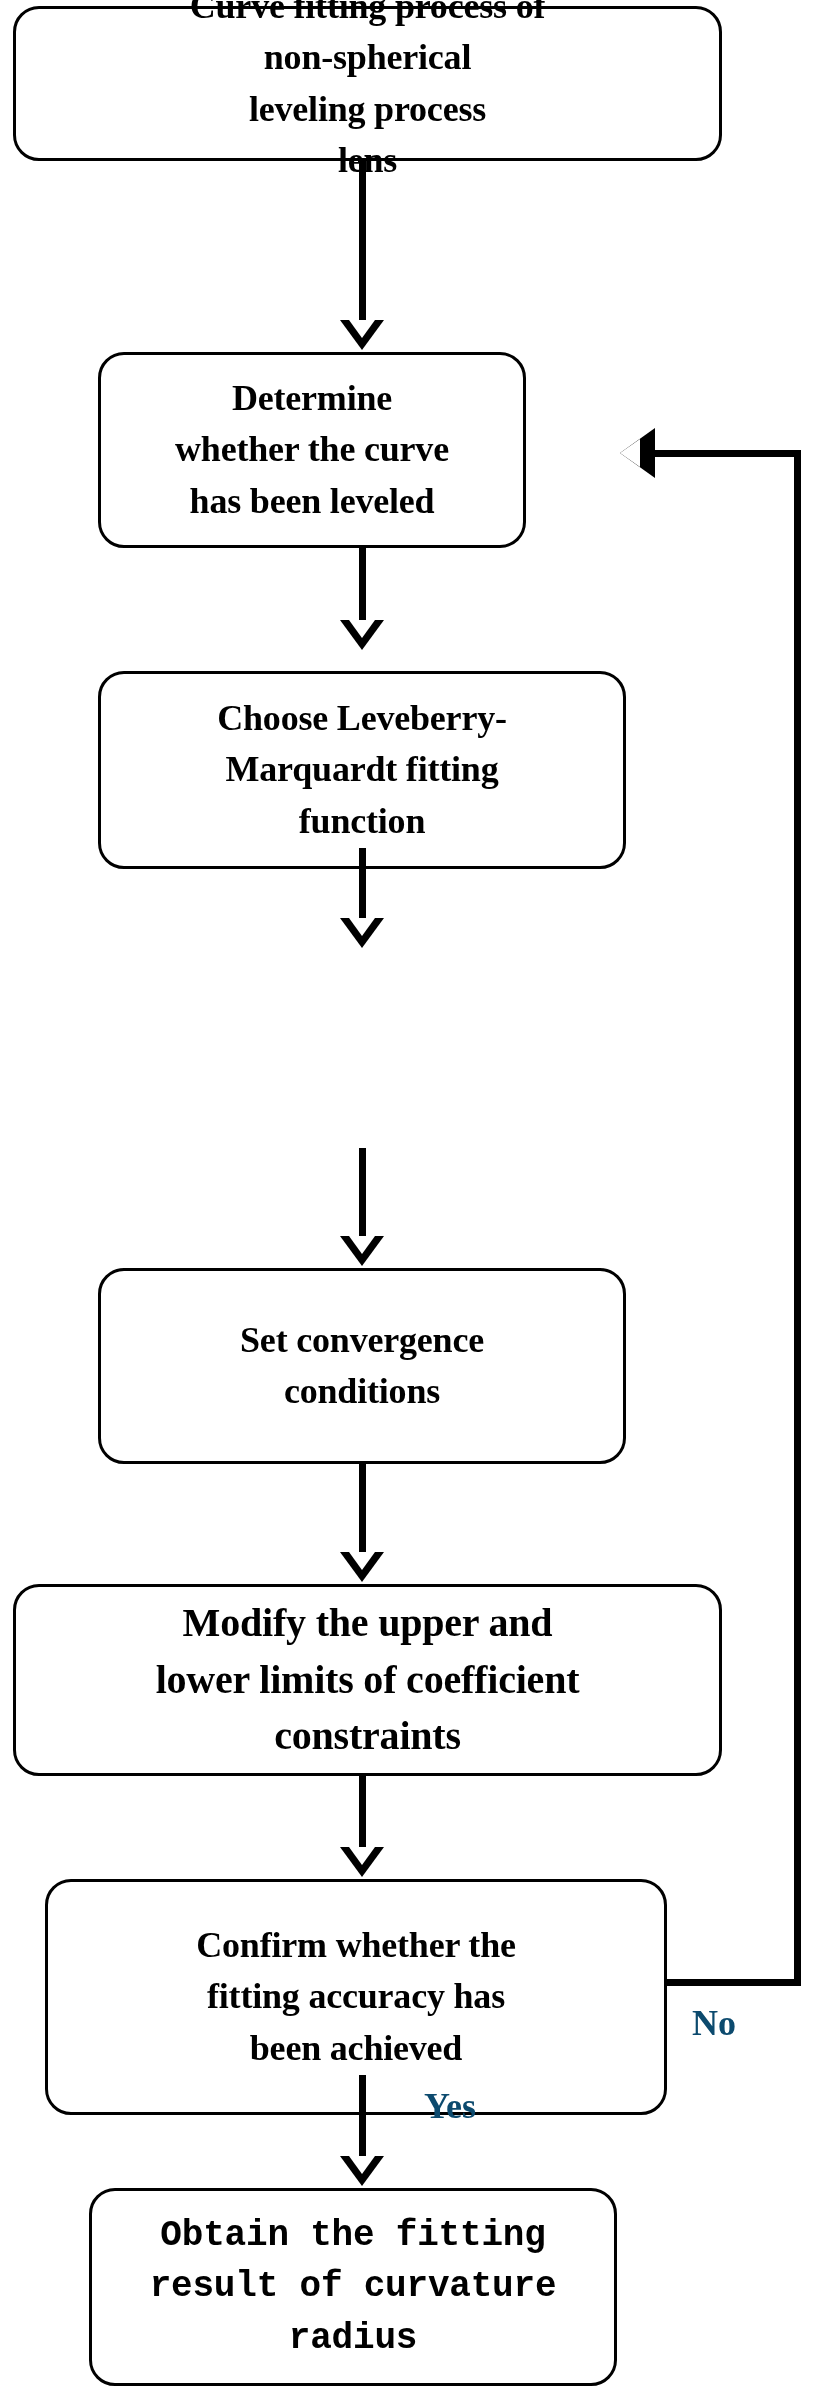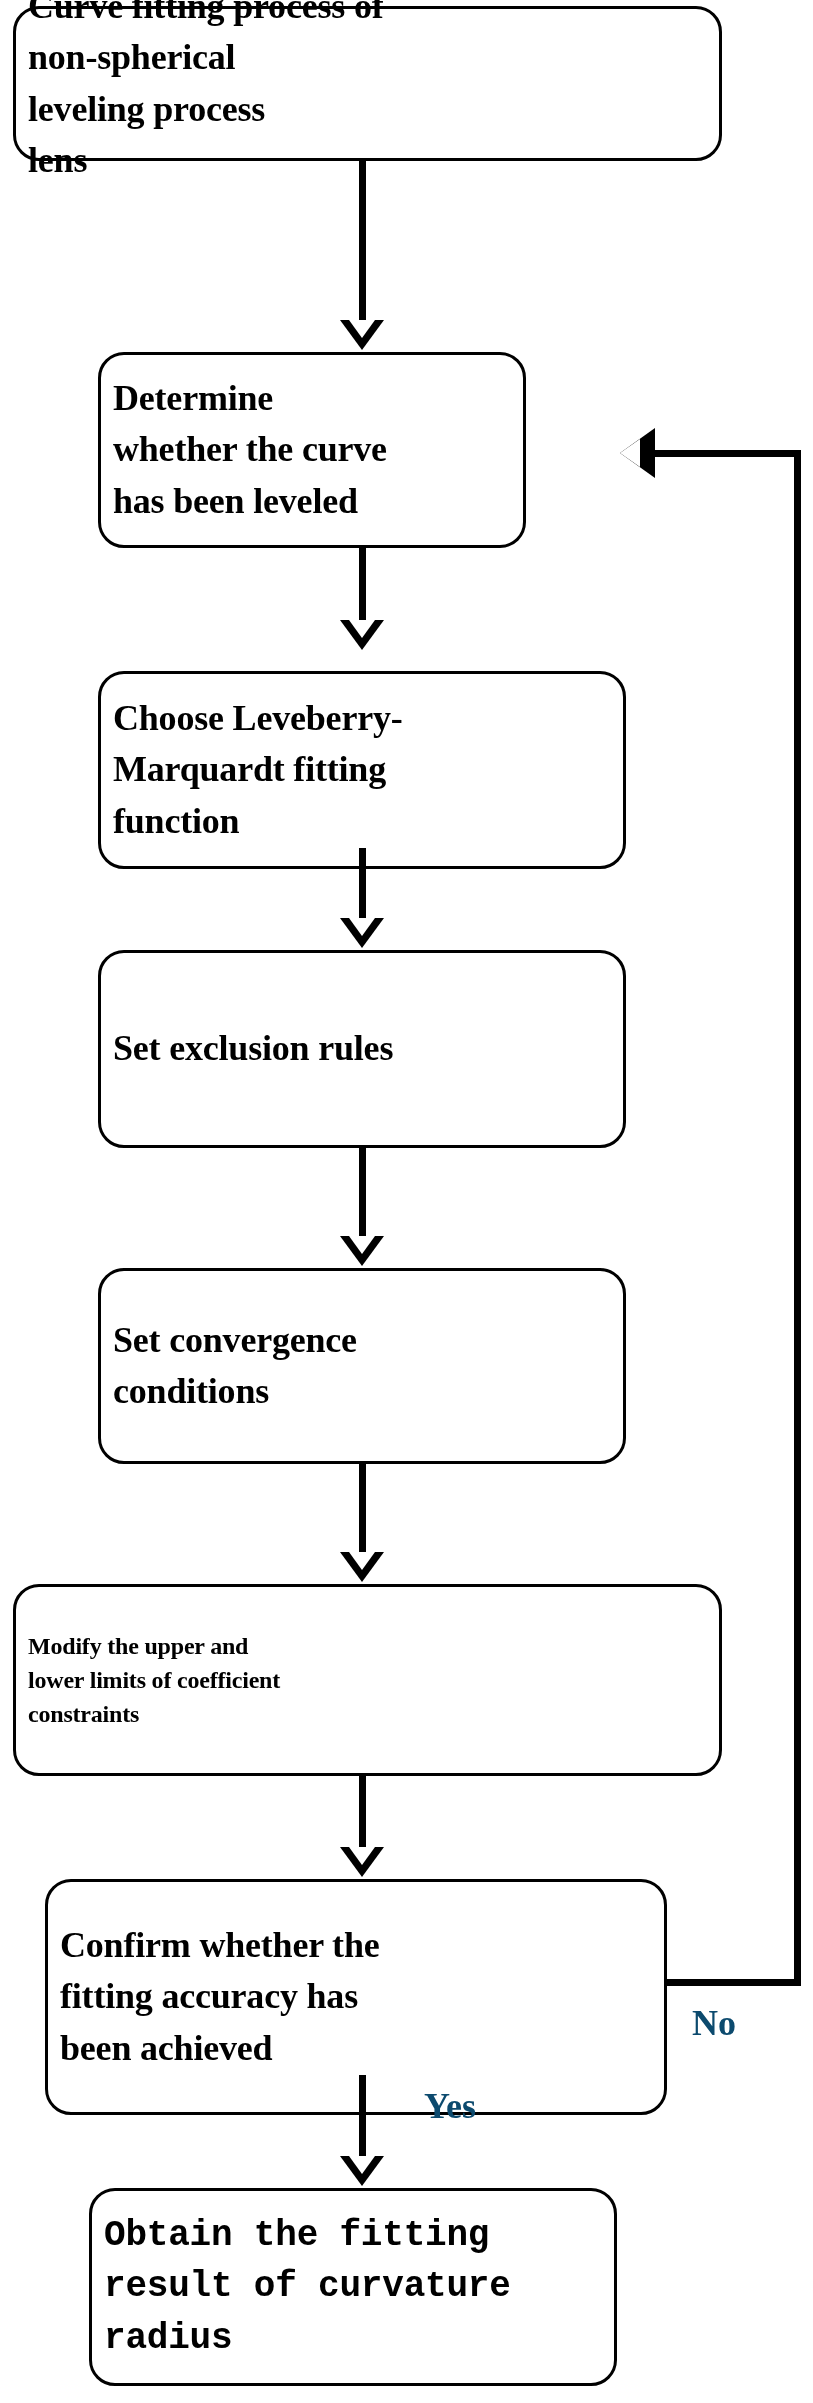--- a/index.html
+++ b/index.html
@@ -19,40 +19,41 @@
   }
   .node {
     position: absolute;
     box-sizing: border-box;
     border: 3px solid #000000;
     border-radius: 26px;
     background: #ffffff;
     display: flex;
     align-items: center;
     justify-content: center;
+    text-align: center;
     font-weight: bold;
     color: #000000;
     line-height: 1.42;
     padding: 4px 12px;
     white-space: pre-line;
     letter-spacing: -0.2px;
   }
   .node-text {
     display: block;
     width: 100%;
     white-space: pre-line;
   }
 
   
   #node-start      { left: 13px;  top: 6px;    width: 709px; height: 155px; font-size: 36px; }
   #node-determine  { left: 98px;  top: 352px;  width: 428px; height: 196px; font-size: 36px; }
   #node-choose     { left: 98px;  top: 650px;  width: 528px; height: 198px; font-size: 36px; margin-top: 21px; }
   #node-exclusion  { left: 98px;  top: 950px;  width: 528px; height: 198px; font-size: 36px; }
   #node-convergence{ left: 98px;  top: 1268px; width: 528px; height: 196px; font-size: 36px; }
-  #node-modify     { left: 13px;  top: 1584px; width: 709px; height: 192px; font-size: 24px; }
+  #node-modify     { left: 13px;  top: 1584px; width: 709px; height: 192px; font-size: 40px; }
   #node-confirm    { left: 45px;  top: 1879px; width: 622px; height: 236px; font-size: 36px; }
   #node-obtain     { left: 89px;  top: 2188px; width: 528px; height: 198px; font-size: 36px; font-family: Liberation Mono, monospace; }
 
   
   .conn {
     position: absolute;
     background: #000000;
     width: 7px;
     left: 359px;
   }
@@ -178,23 +179,20 @@
 
   <div class="node" id="node-choose">
     <span class="node-text">Choose Leveberry-
 Marquardt fitting
 function</span>
   </div>
 
   <div class="conn" id="conn-3"></div>
   <div class="arrowhead" id="head-3"></div>
 
-  <div class="node" id="node-exclusion">
-    <span class="node-text">Set exclusion rules</span>
-  </div>
 
   <div class="conn" id="conn-4"></div>
   <div class="arrowhead" id="head-4"></div>
 
   <div class="node" id="node-convergence">
     <span class="node-text">Set convergence
 conditions</span>
   </div>
 
   <div class="conn" id="conn-5"></div>

